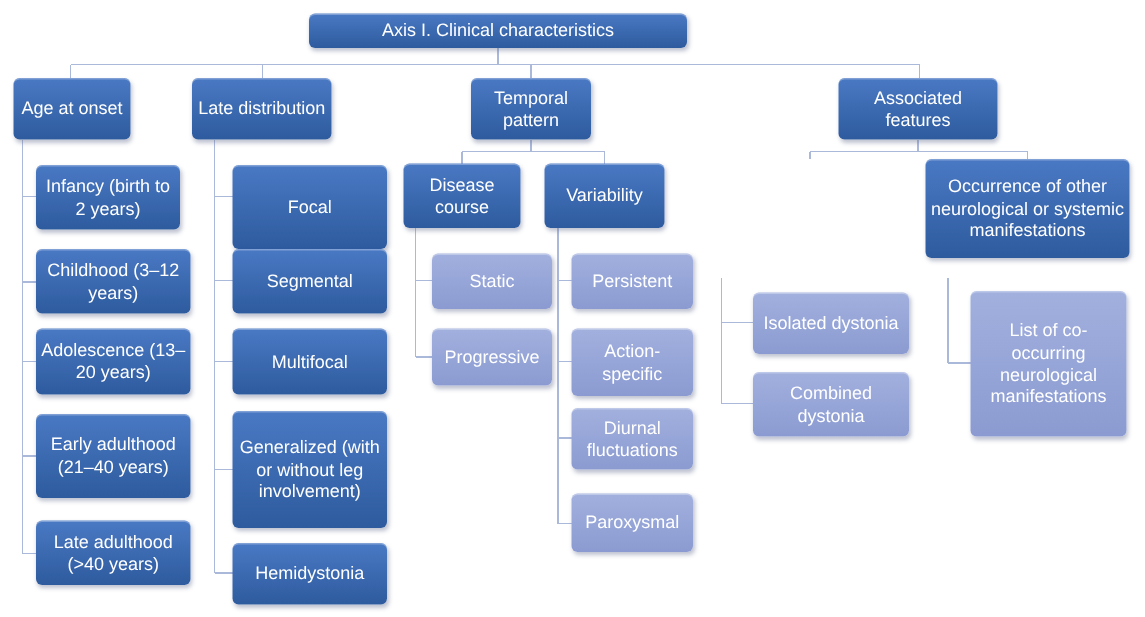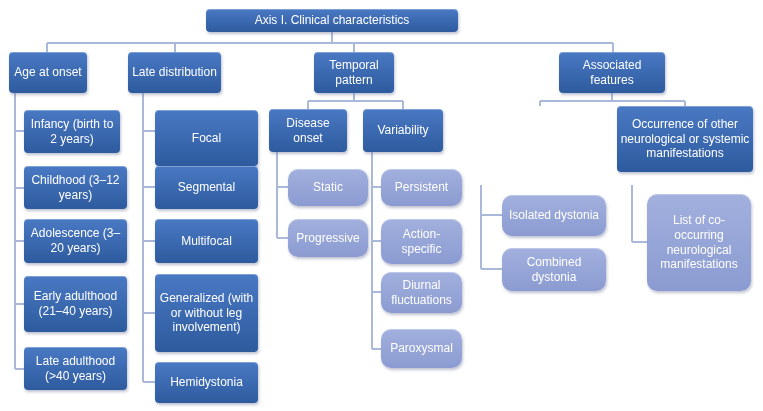--- a/index.html
+++ b/index.html
@@ -42,21 +42,20 @@
   }
   .dark {
     background: linear-gradient(180deg,
       var(--node-dark-top, #4a79c4) 0%,
       var(--node-dark-bottom, #2e5b9e) 100%);
   }
   .light {
     background: linear-gradient(180deg,
       var(--node-light-top, #a2b0de) 0%,
       var(--node-light-bottom, #8b9bd1) 100%);
-    border-radius: 10px;
   }
   .root-node { font-size: 12px; }
 </style>
 </head>
 <body>
 
 <div class="canvas">
 
   <svg class="connectors" viewBox="0 0 763 411" xmlns="http://www.w3.org/2000/svg">
 
@@ -111,31 +110,31 @@
 
   <div class="node dark root-node" style="left:206px;top:9px;width:252px;height:23px">Axis I. Clinical characteristics</div>
 
   <div class="node dark" style="left:9px;top:52px;width:78px;height:41px">Age at onset</div>
   <div class="node dark" style="left:128px;top:52px;width:93px;height:41px">Late distribution</div>
   <div class="node dark" style="left:314px;top:52px;width:80px;height:41px">Temporal pattern</div>
   <div class="node dark" style="left:559px;top:52px;width:106px;height:41px">Associated features</div>
 
   <div class="node dark" style="left:24px;top:110px;width:96px;height:43px">Infancy (birth to 2 years)</div>
   <div class="node dark" style="left:24px;top:166px;width:103px;height:43px">Childhood (3–12 years)</div>
-  <div class="node dark" style="left:24px;top:219px;width:103px;height:44px">Adolescence (3–20 years)</div>
+  <div class="node dark" style="left:24px;top:219px;width:103px;height:44px">Adolescence (13–20 years)</div>
   <div class="node dark" style="left:24px;top:276px;width:103px;height:56px">Early adulthood (21–40 years)</div>
   <div class="node dark" style="left:24px;top:347px;width:103px;height:43px">Late adulthood (&gt;40 years)</div>
 
   <div class="node dark" style="left:155px;top:110px;width:103px;height:56px">Focal</div>
   <div class="node dark" style="left:155px;top:166px;width:103px;height:43px">Segmental</div>
   <div class="node dark" style="left:155px;top:219px;width:103px;height:44px">Multifocal</div>
   <div class="node dark" style="left:155px;top:274px;width:103px;height:78px">Generalized (with or without leg involvement)</div>
   <div class="node dark" style="left:155px;top:362px;width:103px;height:41px">Hemidystonia</div>
 
-  <div class="node dark" style="left:269px;top:109px;width:78px;height:43px">Disease onset</div>
+  <div class="node dark" style="left:269px;top:109px;width:78px;height:43px">Disease course</div>
   <div class="node dark" style="left:363px;top:109px;width:80px;height:43px">Variability</div>
 
   <div class="node light" style="left:288px;top:169px;width:80px;height:37px">Static</div>
   <div class="node light" style="left:288px;top:219px;width:80px;height:38px">Progressive</div>
 
   <div class="node light" style="left:381px;top:169px;width:81px;height:37px">Persistent</div>
   <div class="node light" style="left:381px;top:219px;width:81px;height:45px">Action-specific</div>
   <div class="node light" style="left:381px;top:272px;width:81px;height:41px">Diurnal fluctuations</div>
   <div class="node light" style="left:381px;top:329px;width:81px;height:39px">Paroxysmal</div>
 

